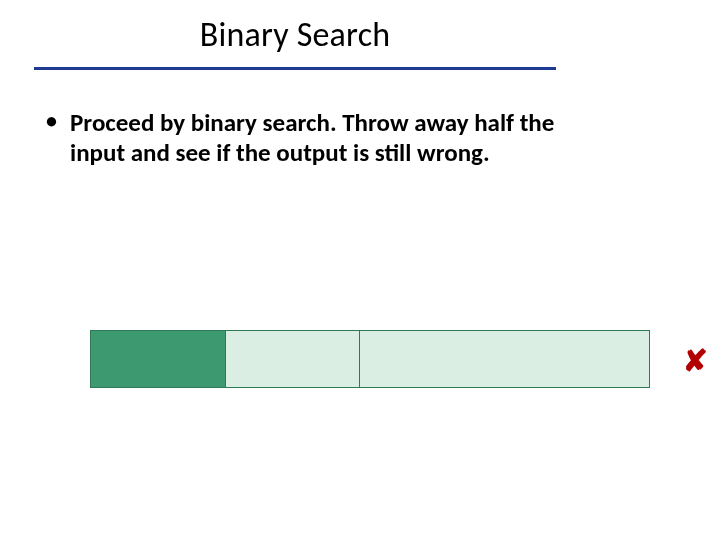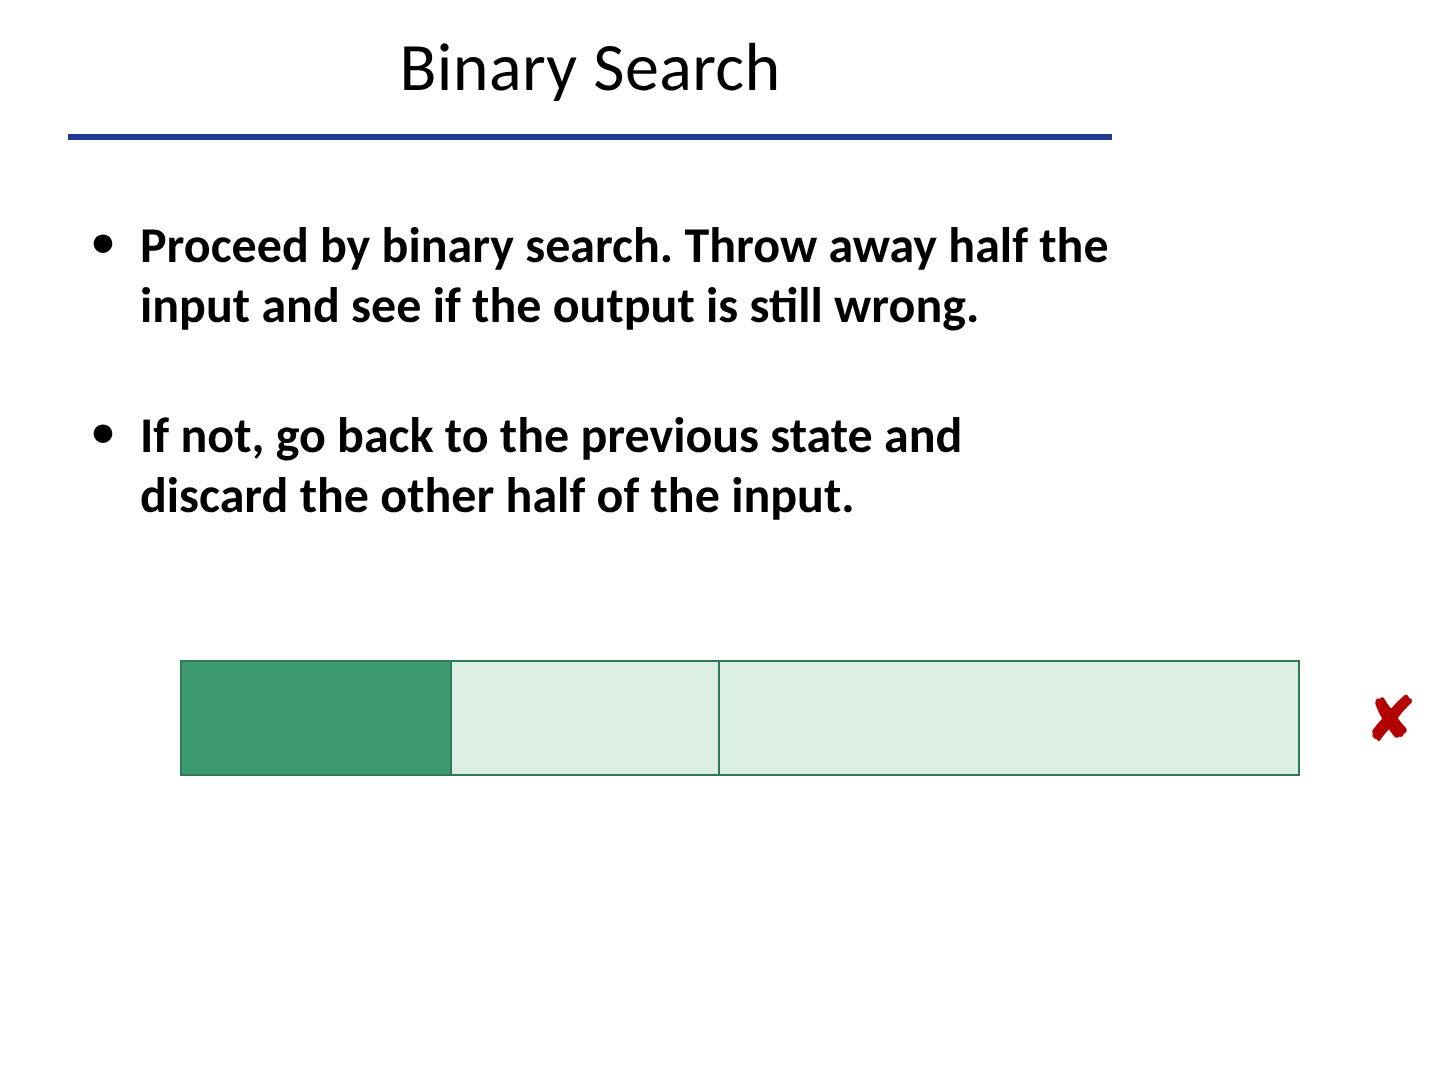--- a/index.html
+++ b/index.html
@@ -19,21 +19,20 @@
   .cross { position: absolute; right: -8px; top: 16px; color: #b30000; font-weight: 700; font-size: 30px; line-height: 1; }
 </style>
 </head>
 <body>
 
 <div class="slide">
   <h1 class="title">Binary Search</h1>
   <hr class="rule">
   <ul class="bullets">
     <li>Proceed by binary search. Throw away half the input and see if the output is still wrong.</li>
-    <li>If not, go back to the previous state and discard the other half of the input.</li>
   </ul>
   <div class="diagram-row">
     <div class="bar">
       <div class="seg seg-dark" style="width:24%"></div>
       <div class="seg seg-light" style="width:24%"></div>
       <div class="seg seg-light" style="width:52%"></div>
     </div>
     <span class="cross">✘</span>
   </div>
 </div>

